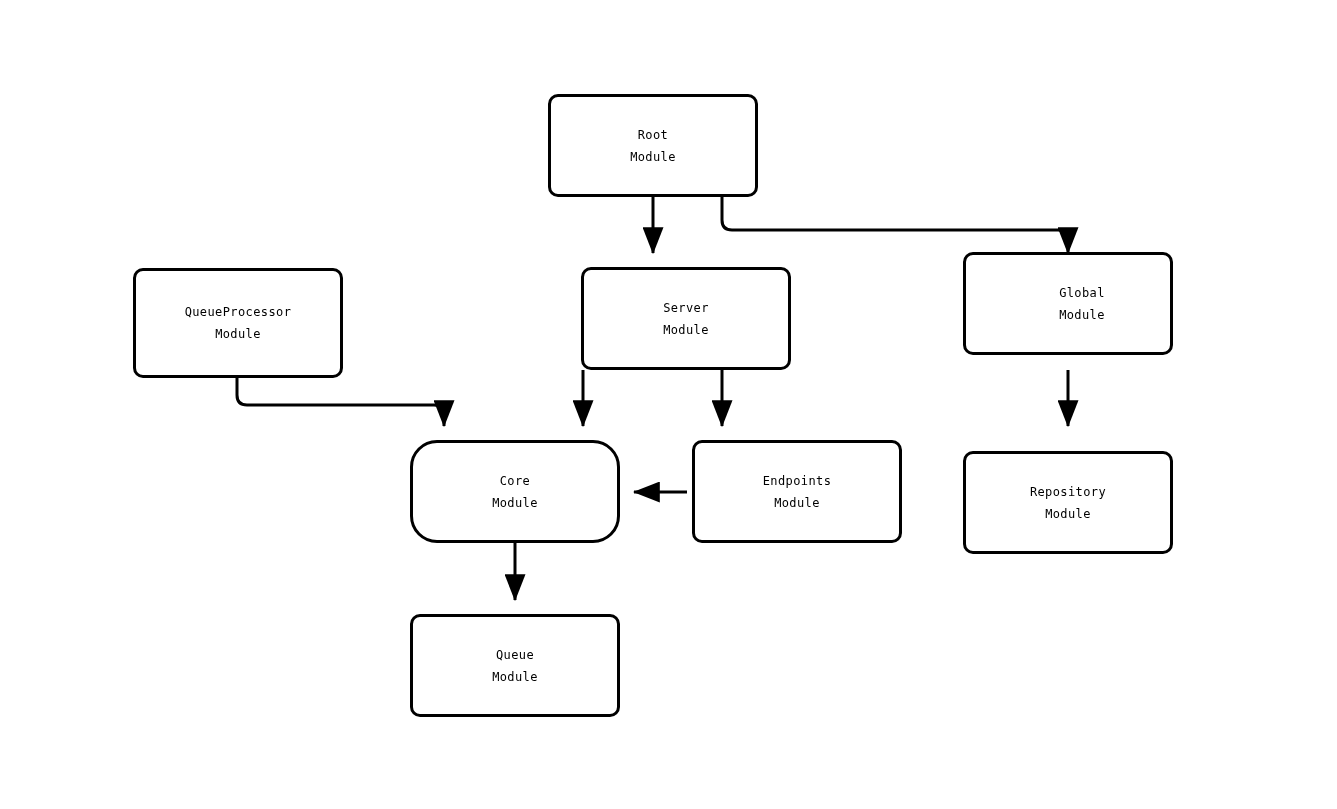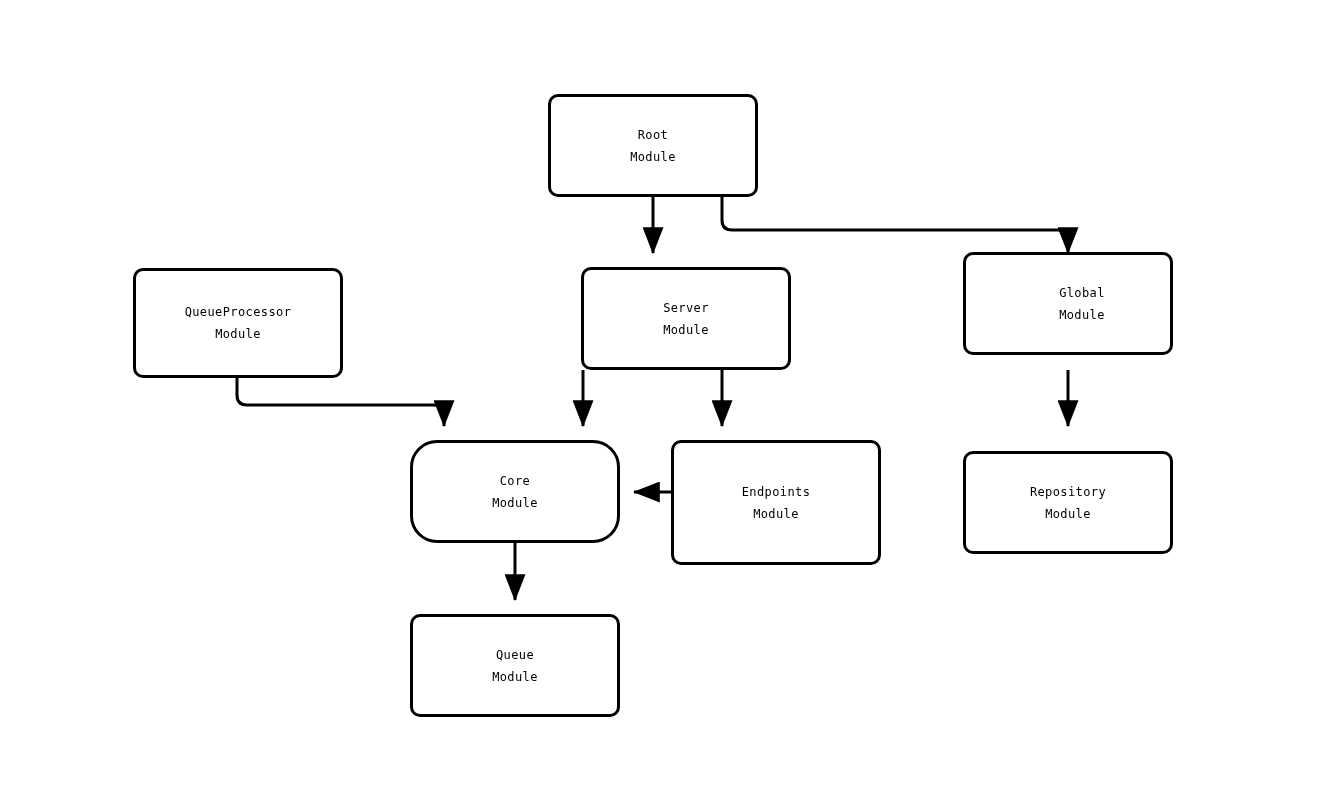--- a/index.html
+++ b/index.html
@@ -100,21 +100,21 @@
   <div class="node" style="left:963px; top:252px; width:210px; height:103px;padding-left:28px;">
     <span class="node-line">Global</span>
     <span class="node-line">Module</span>
   </div>
 
   <div class="node" style="left:410px; top:440px; width:210px; height:103px;border-radius:27px;">
     <span class="node-line">Core</span>
     <span class="node-line">Module</span>
   </div>
 
-  <div class="node" style="left:671px; top:440px; width:210px; height:125px;">
+  <div class="node" style="left:692px; top:440px; width:210px; height:103px;">
     <span class="node-line">Endpoints</span>
     <span class="node-line">Module</span>
   </div>
 
   <div class="node" style="left:963px; top:440px; width:210px; height:103px;margin-top:11px;">
     <span class="node-line">Repository</span>
     <span class="node-line">Module</span>
   </div>
 
   <div class="node" style="left:410px; top:614px; width:210px; height:103px;align-items:center;">

